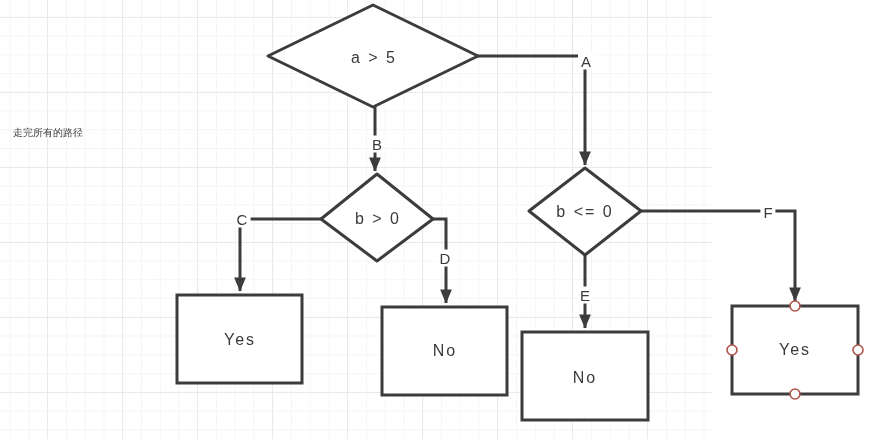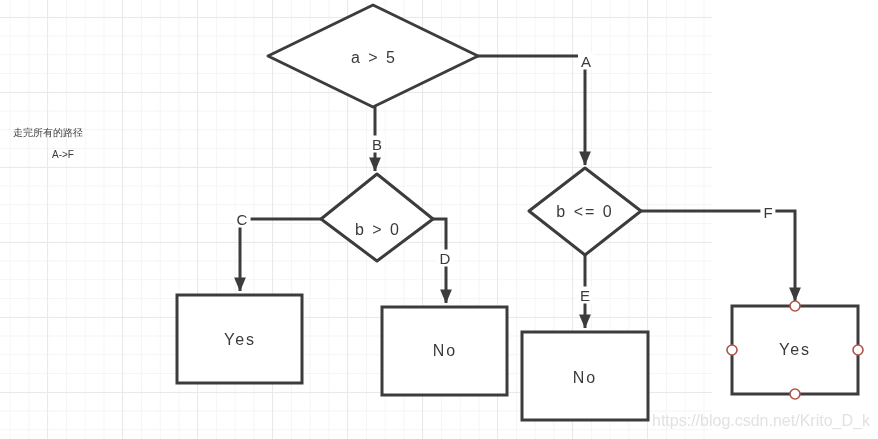--- a/index.html
+++ b/index.html
@@ -86,34 +86,32 @@
     <rect x="522" y="332" width="126" height="88" fill="#ffffff" stroke="#3c3c3c" stroke-width="3"></rect>
     <rect x="732" y="306" width="126" height="88" fill="#ffffff" stroke="#3c3c3c" stroke-width="3"></rect>
 
     <circle cx="795" cy="306" r="5" fill="#ffffff" stroke="#b0544a" stroke-width="1.6"></circle>
     <circle cx="732" cy="350" r="5" fill="#ffffff" stroke="#b0544a" stroke-width="1.6"></circle>
     <circle cx="858" cy="350" r="5" fill="#ffffff" stroke="#b0544a" stroke-width="1.6"></circle>
     <circle cx="795" cy="394" r="5" fill="#ffffff" stroke="#b0544a" stroke-width="1.6"></circle>
   </svg>
 
   <div class="node-label" style="left:374px; top:58px;">a &gt; 5</div>
-  <div class="node-label" style="left:378px; top:230px;">b &gt; 0</div>
+  <div class="node-label" style="left:378px; top:219px;">b &gt; 0</div>
   <div class="node-label" style="left:585px; top:212px;">b &lt;= 0</div>
   <div class="node-label" style="left:240px; top:340px;">Yes</div>
   <div class="node-label" style="left:445px; top:351px;">No</div>
   <div class="node-label" style="left:585px; top:378px;">No</div>
   <div class="node-label" style="left:795px; top:350px;">Yes</div>
 
   <div class="edge-chip" style="left:586px; top:61px;">A</div>
   <div class="edge-chip" style="left:377px; top:144px;">B</div>
   <div class="edge-chip" style="left:242px; top:219px;">C</div>
   <div class="edge-chip" style="left:445px; top:258px;">D</div>
   <div class="edge-chip" style="left:585px; top:295px;">E</div>
   <div class="edge-chip" style="left:768px; top:212px;">F</div>
 
   <div class="annotation">
     <div class="ann-title">走完所有的路径</div>
-    <div class="ann-item">A-&gt;F</div>
   </div>
 
-  <div class="watermark">https://blog.csdn.net/Krito_D_k</div>
 
 </div>
 
 </body></html>

